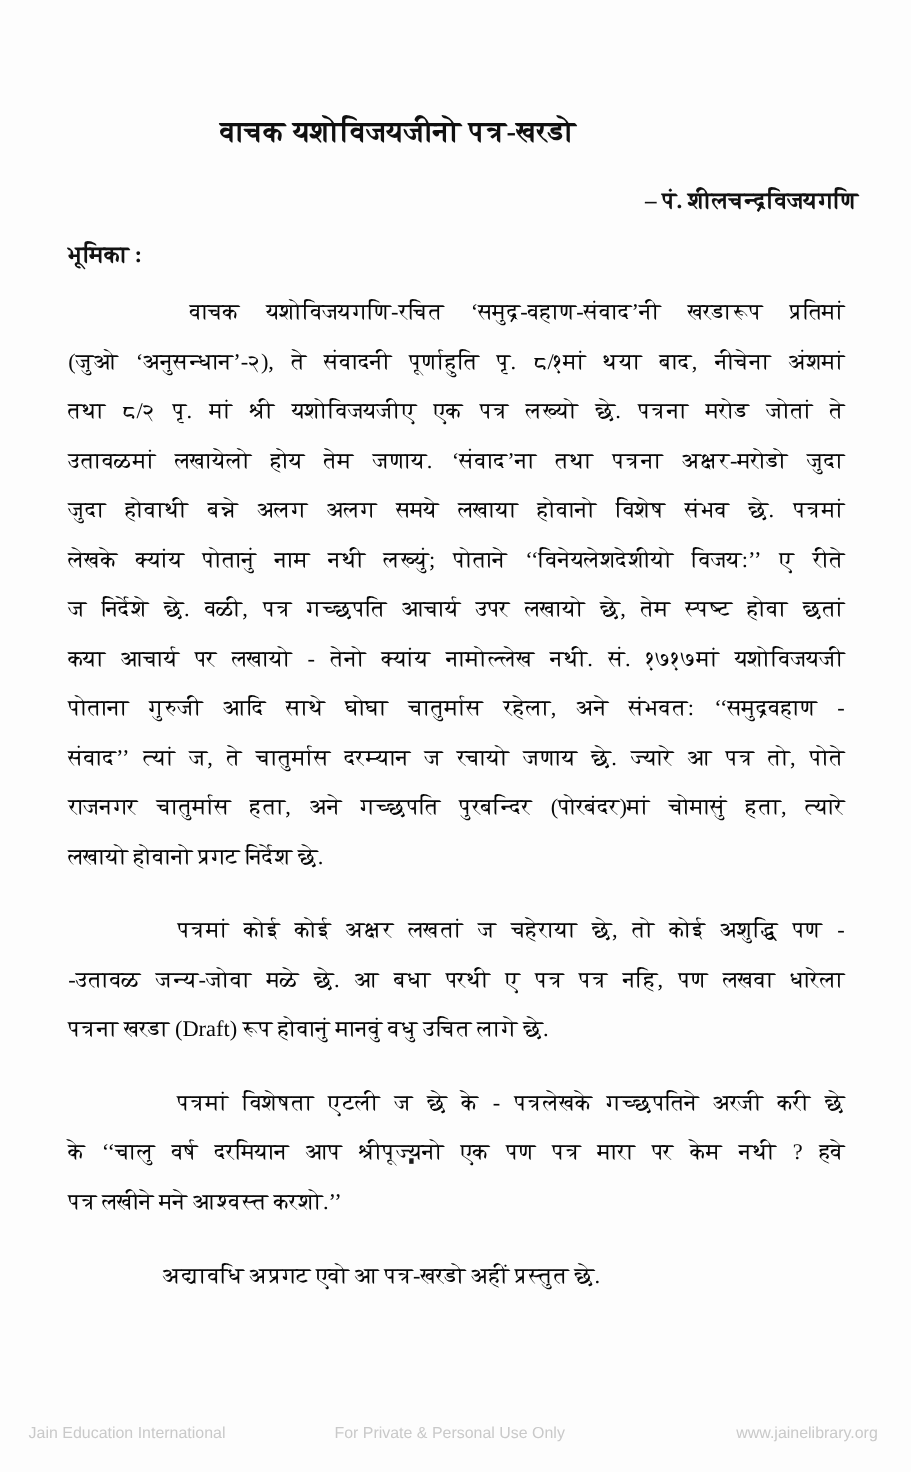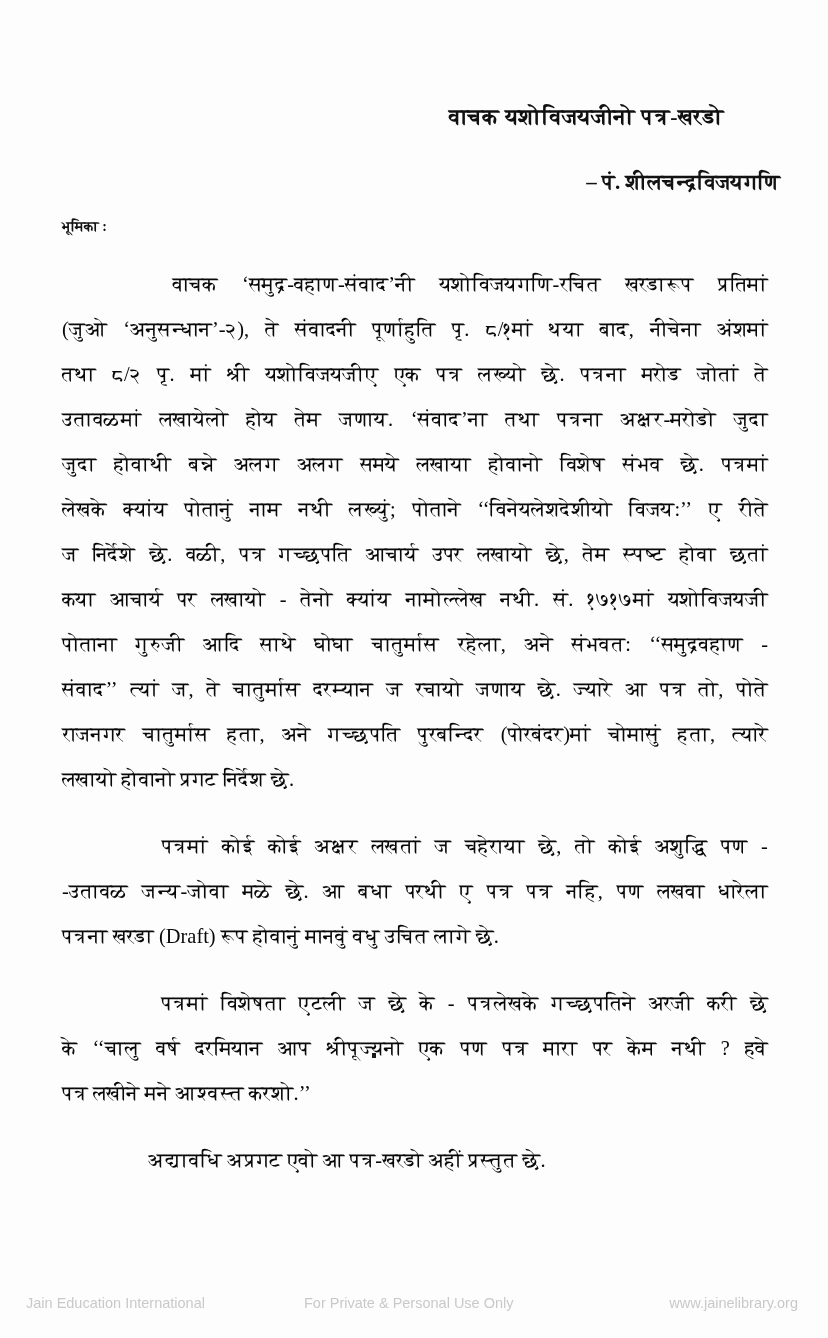--- a/index.html
+++ b/index.html
@@ -22,22 +22,22 @@
     inset: 0;
     background: #fdfdfd;
   }
 
   
   .title {
     position: absolute;
     top: 104px;
     left: 0;
     width: 724px;
-    text-align: right;
-    font-size: 22px;
+    text-align: center;
+    font-size: 26px;
     font-weight: bold;
     letter-spacing: 0.5px;
     color: #101010;
     line-height: 1.2;
   }
 
   .byline {
     position: absolute;
     top: 170px;
     left: 0;
@@ -47,21 +47,21 @@
     text-align: right;
     font-size: 21px;
     font-weight: bold;
     color: #121212;
   }
 
   .section-heading {
     position: absolute;
     top: 219px;
     left: 62px;
-    font-size: 14px;
+    font-size: 21px;
     font-weight: bold;
     color: #121212;
   }
 
   
   .body-text {
     position: absolute;
     top: 262px;
     left: 62px;
     width: 706px;
@@ -135,22 +135,22 @@
 
   <div class="byline">– पं. शीलचन्द्रविजयगणि</div>
 
   <div class="section-heading">भूमिका :</div>
 
   <div class="body-text">
 
   <div class="para spaced">
         <div class="ln indent">
           <span class="w">वाचक</span>
+          <span class="w">यशोविजयगणि-रचित</span>
           <span class="w">‘समुद्र-वहाण-संवाद’नी</span>
-          <span class="w">यशोविजयगणि-रचित</span>
           <span class="w">खरडारूप</span>
           <span class="w">प्रतिमां</span>
         </div>
         <div class="ln">
           <span class="w">(जुओ</span>
           <span class="w">‘अनुसन्धान’-२),</span>
           <span class="w">ते</span>
           <span class="w">संवादनी</span>
           <span class="w">पूर्णाहुति</span>
           <span class="w">पृ.</span>

